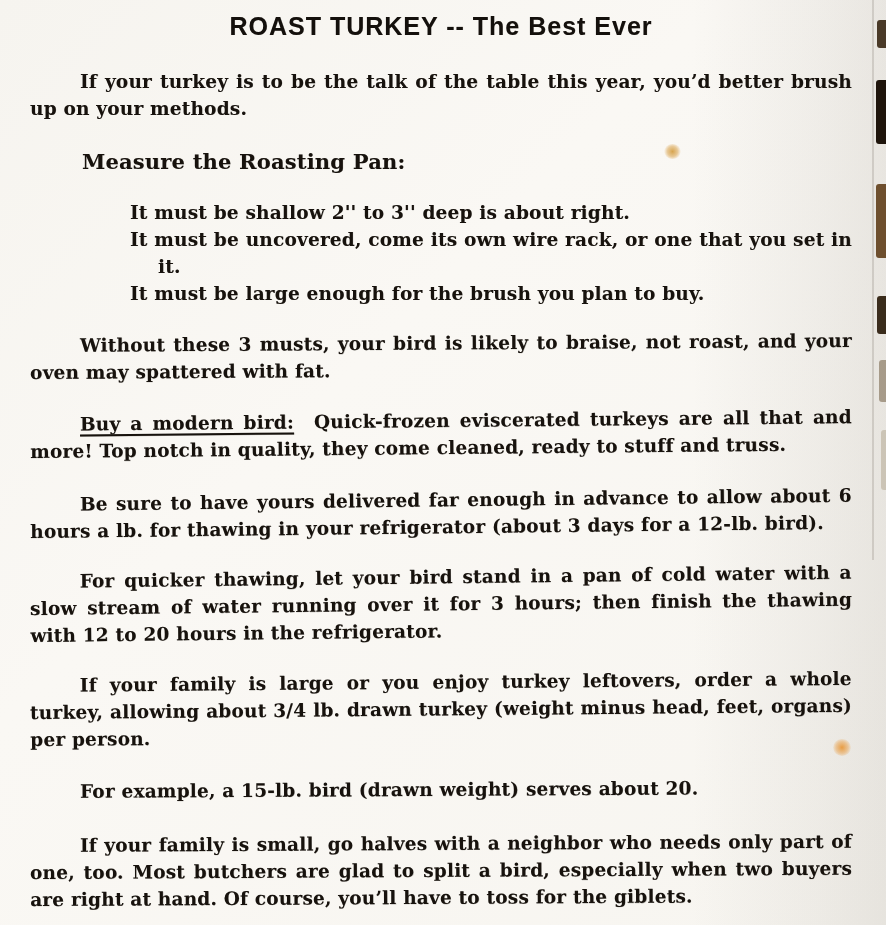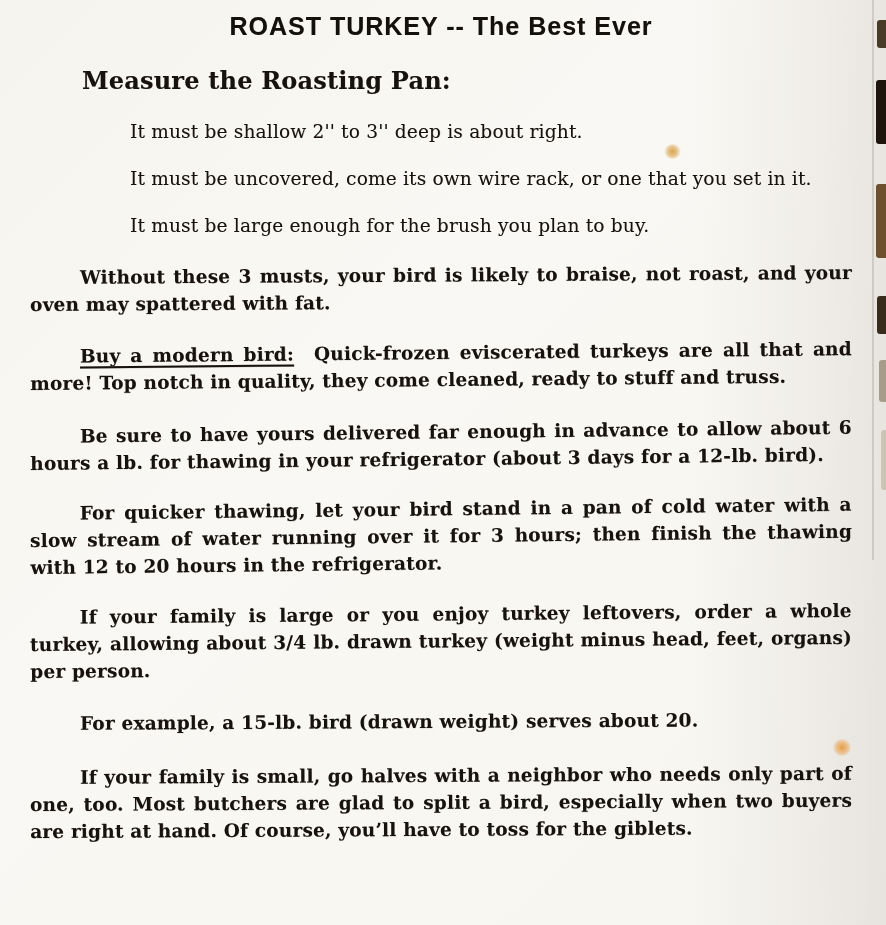--- a/index.html
+++ b/index.html
@@ -36,38 +36,37 @@
     font-size: 18.5px;
     line-height: 27px;
     font-weight: 700;
     text-align: justify;
     letter-spacing: 0.2px;
     text-shadow: 0.3px 0.3px 0 rgba(20,15,10,0.3);
     transform-origin: left center;
   }
   .para.indent { text-indent: 50px; }
   .subhead {
-    font-size: 24px;
+    font-size: 21px;
     line-height: 27px;
     font-weight: 700;
     padding-left: 52px;
     letter-spacing: 0.2px;
     text-shadow: 0.3px 0.3px 0 rgba(20,15,10,0.3);
   }
   .musts { margin-top: 24px; }
   .must-item {
     font-size: 18.5px;
     line-height: 27px;
-    font-weight: 400;
+    font-weight: 700;
     padding-left: 128px;
     text-indent: -28px;
     text-align: justify;
     letter-spacing: 0.2px;
     text-shadow: 0.3px 0.3px 0 rgba(20,15,10,0.3);
-    margin-top: 20px;
   }
   .lead-underline {
     text-decoration: underline;
     text-underline-offset: 4px;
     text-decoration-thickness: 2px;
   }
   
   .stain {
     position: absolute;
     border-radius: 50%;
@@ -84,20 +83,21 @@
   }
 </style>
 </head>
 <body>
 
 <div class="page">
   <div class="sheet">
 
     <div class="doc-title">ROAST TURKEY -- The Best Ever</div>
 
+    <div class="para indent" style="margin-top:27px;">If your turkey is to be the talk of the table this year, you’d better brush up on your methods.</div>
 
     <div class="subhead" style="margin-top:26px;">Measure the Roasting Pan:</div>
 
     <div class="musts">
       <div class="must-item">It must be shallow 2'' to 3'' deep is about right.</div>
       <div class="must-item">It must be uncovered, come its own wire rack, or one that you set in it.</div>
       <div class="must-item">It must be large enough for the brush you plan to buy.</div>
     </div>
 
     <div class="para indent" style="margin-top:25px; transform:rotate(-0.35deg);">Without these 3 musts, your bird is likely to braise, not roast, and your oven may spattered with fat.</div>

